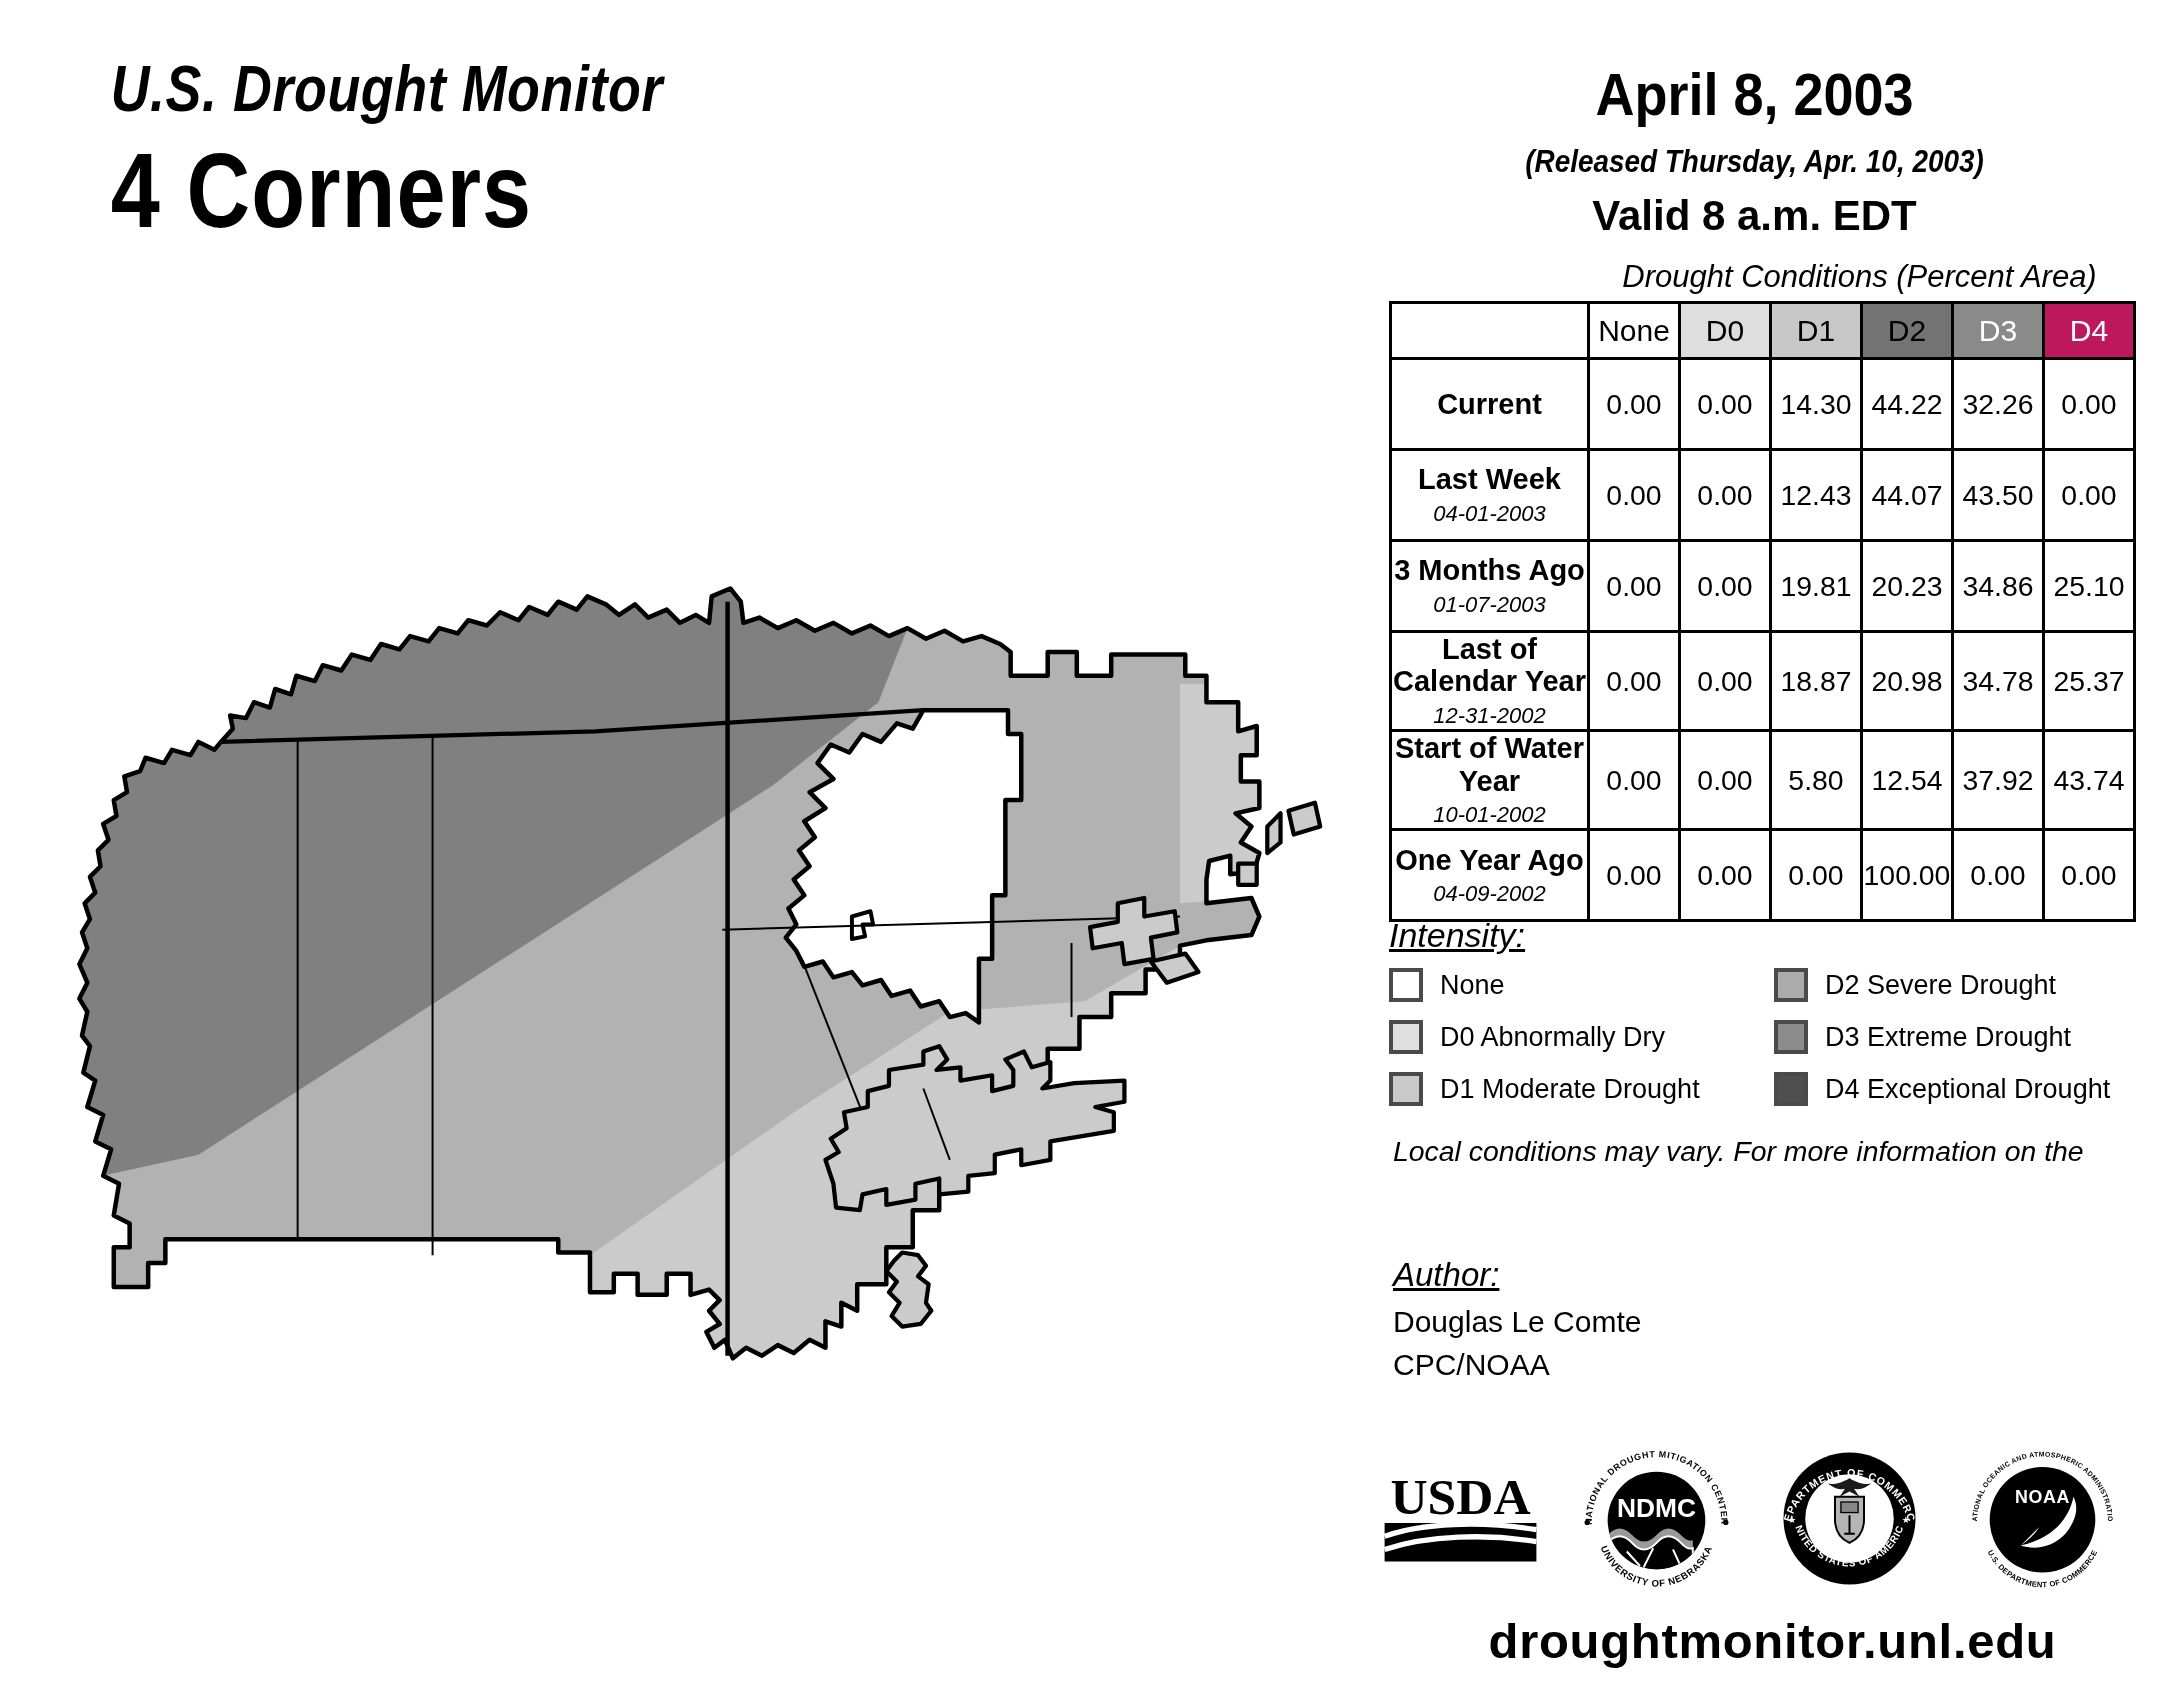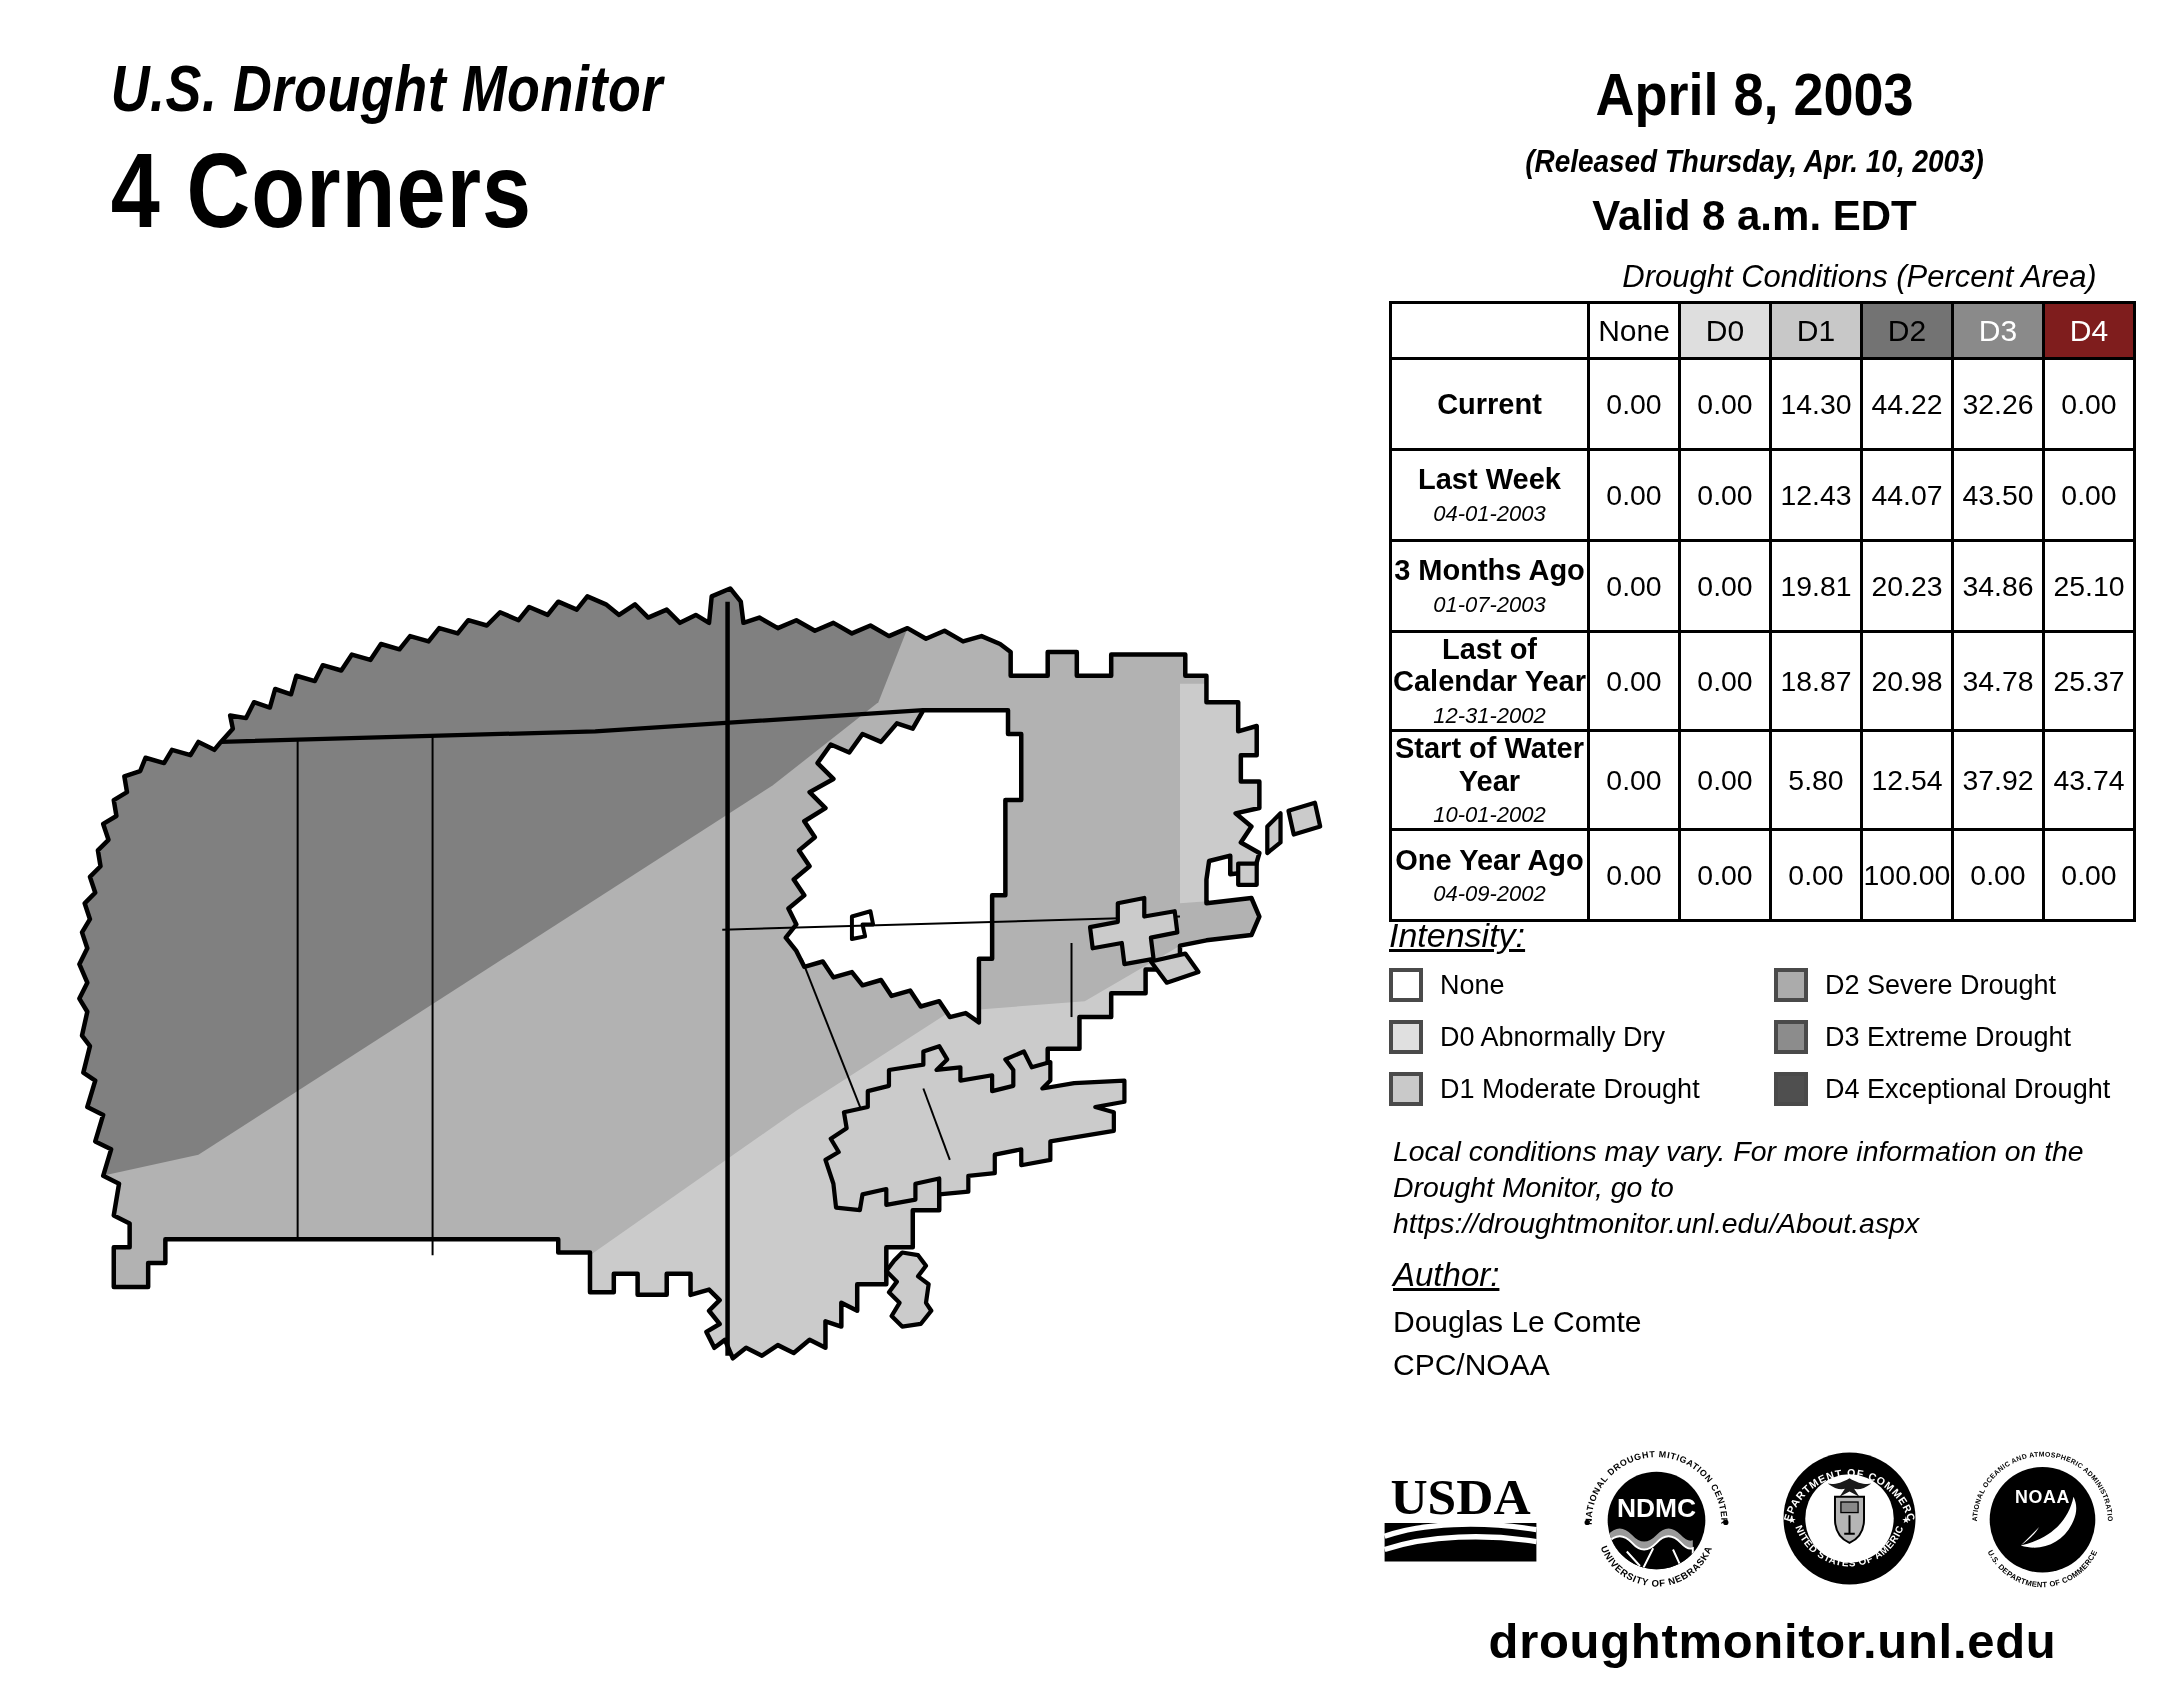--- a/index.html
+++ b/index.html
@@ -30,21 +30,21 @@
                              vertical-align:middle; font-weight:normal; }
   td.corner { border:none; background:#fff; }
   tr.hdr th { height:53px; font-size:30px; }
   tr.datarow td { height:88px; font-size:28.4px; }
   tr.datarow.tall td { height:91px; }
   .h-none { background:#ffffff; color:#000; }
   .h-d0 { background:#dedede; color:#000; }
   .h-d1 { background:#c8c8c8; color:#000; }
   .h-d2 { background:#737373; color:#000; }
   .h-d3 { background:#8a8a8a; color:#fff; }
-  .h-d4 { background:#7f1d1d; color:#fff; }
+  .h-d4 { background:#be185d; color:#fff; }
   td.rlabel { padding:0 4px; }
   .rl1 { font-weight:bold; font-size:29px; line-height:1.12; }
   .rl2 { font-style:italic; font-size:22px; margin-top:5.3px; }
 
   
   #intensity-head { left:1389px; top:916px; font-size:34px; font-style:italic;
                     text-decoration:underline; }
   .leg-col { display:flex; flex-direction:column; gap:16px; }
   #leg-col1 { left:1389px; top:967px; }
   #leg-col2 { left:1774px; top:967px; }
@@ -205,21 +205,20 @@
     <div class="leg-label">D3 Extreme Drought</div>
   </div>
   <div class="leg-item">
     <div class="swatch" style="background: rgb(79, 79, 79);"></div>
     <div class="leg-label">D4 Exceptional Drought</div>
   </div>
 </div>
 
 <div class="abs" id="disclaimer">
   <div>Local conditions may vary. For more information on the</div>
-  <div>Drought Monitor, go to https://droughtmonitor.unl.edu/About.aspx</div>
 </div>
 <div class="abs" id="author-head">Author:</div>
 <div class="abs" id="author-name">Douglas Le Comte</div>
 <div class="abs" id="author-org">CPC/NOAA</div>
 
 <div class="abs" id="logo-row">
 
   <svg width="171" height="165" viewBox="0 0 258 250">
     <text x="129" y="118" text-anchor="middle" font-family="Liberation Serif, serif" font-weight="bold" font-size="78">USDA</text>
     <path d="M14,132 h230 v58 h-230 Z" fill="#000"></path>

